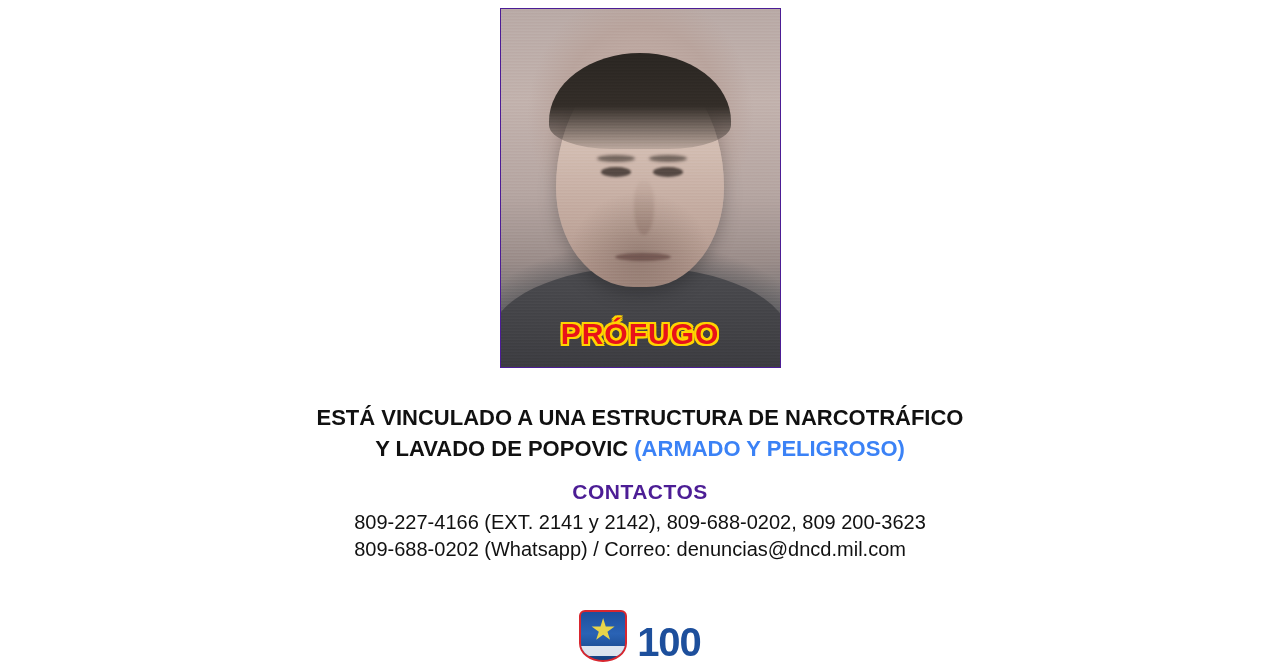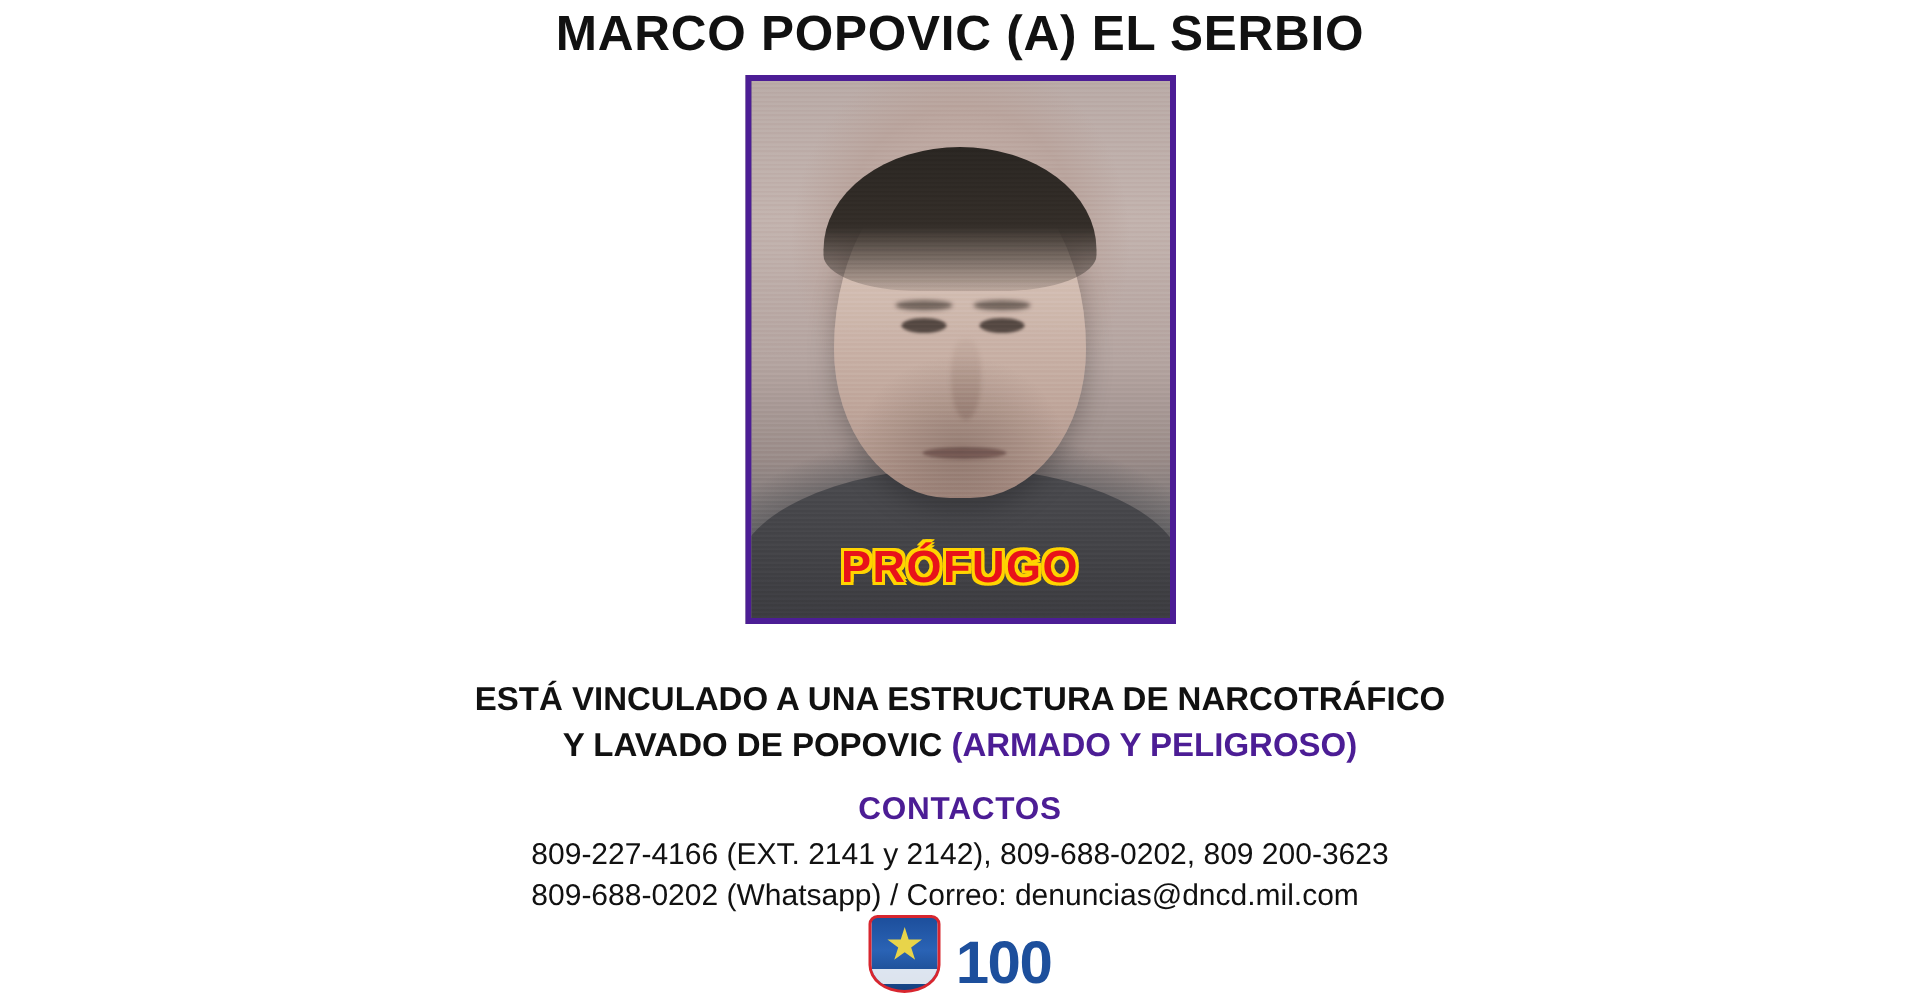--- a/index.html
+++ b/index.html
@@ -33,21 +33,21 @@
     color: #111111;
     text-align: center;
     line-height: 40px;
   }
 
   .photo-wrap {
     margin-top: 8px;
     position: relative;
     width: 279px;
     height: 358px;
-    border: 4px solid #4c1d95;
+    border: 1px solid #4c1d95;
     overflow: hidden;
     background: #8f8b88;
   }
 
   
   .photo-bg {
     position: absolute;
     inset: 0;
     background:
       radial-gradient(ellipse 120% 70% at 50% 108%, #3e4045 0%, #3e4045 34%, rgba(62,64,69,0) 62%),
@@ -156,21 +156,21 @@
 
   .desc {
     margin-top: 34px;
     text-align: center;
     font-size: 22px;
     font-weight: bold;
     line-height: 31px;
     color: #111111;
   }
   .desc .warn {
-    color: #4c1d95;
+    color: #3b82f6;
   }
 
   .contacts-title {
     margin-top: 16px;
     font-size: 21px;
     font-weight: bold;
     color: #4c1d95;
     letter-spacing: 0.5px;
   }
 
@@ -228,21 +228,20 @@
     color: #1d4f9c;
     line-height: 40px;
     letter-spacing: -1px;
   }
 </style>
 </head>
 <body>
 
 <div class="poster">
 
-  <div class="title">MARCO POPOVIC (A) EL SERBIO</div>
 
   <div class="photo-wrap">
     <div class="photo-bg"></div>
     <div class="photo-shoulders"></div>
     <div class="photo-face"></div>
     <div class="photo-hair"></div>
     <div class="photo-brow left"></div>
     <div class="photo-brow right"></div>
     <div class="photo-eye left"></div>
     <div class="photo-eye right"></div>

